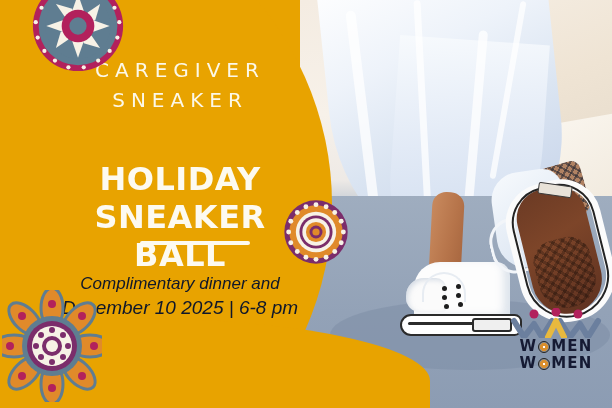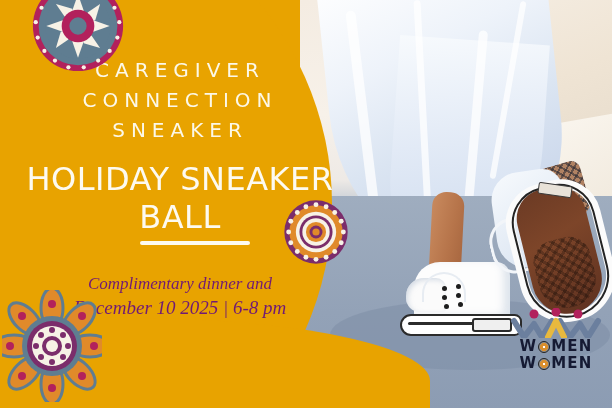--- a/index.html
+++ b/index.html
@@ -167,31 +167,31 @@
     z-index:6;color:#FBF6E4;text-align:center;
   }
   .kicker{
     position:absolute;left:20px;top:55px;width:320px;
     font-size:20px;letter-spacing:6px;line-height:30px;font-weight:400;
     color:#FCF8E8;
   }
   .kicker div{white-space:nowrap;}
   .headline{
     position:absolute;left:8px;top:160px;width:344px;
-    font-size:32px;letter-spacing:0.5px;line-height:38px;font-weight:400;
+    font-size:32px;letter-spacing:0.5px;line-height:38px;font-weight:700;
     color:#FDFAF0;
   }
   .divider{
     position:absolute;left:140px;top:241px;width:110px;height:4px;
     background:#FDFAF0;border-radius:2px;
   }
   .details{
     position:absolute;left:20px;top:272px;width:320px;
-    font-style:italic;font-size:17px;line-height:24px;color:#701a75;
-    font-family:Liberation Serif, serif;
+    font-style:italic;font-size:17px;line-height:24px;color:#0f172a;
+    font-family:Liberation Sans, sans-serif;
   }
   .details .date{font-size:19px;}
 
   
   .mandala{position:absolute;z-index:7;}
   .m-top{left:30px;top:-22px;width:96px;height:96px;}
   .m-mid{left:280px;top:196px;width:72px;height:72px;}
   .m-bot{left:2px;top:290px;width:100px;height:112px;}
 
   
@@ -263,21 +263,20 @@
     </div>
   </div>
 
   <div class="yellow-mask"></div>
   <div class="yellow-left"></div>
   <div class="yellow-bottom2"></div>
 
   <div class="text-col">
     <div class="kicker">
       <div>CAREGIVER</div>
-      <div>CONNECTION</div>
       <div>SNEAKER</div>
     </div>
 
     <div class="headline">
       <div>HOLIDAY SNEAKER</div>
       <div>BALL</div>
     </div>
 
     <div class="divider"></div>
 

